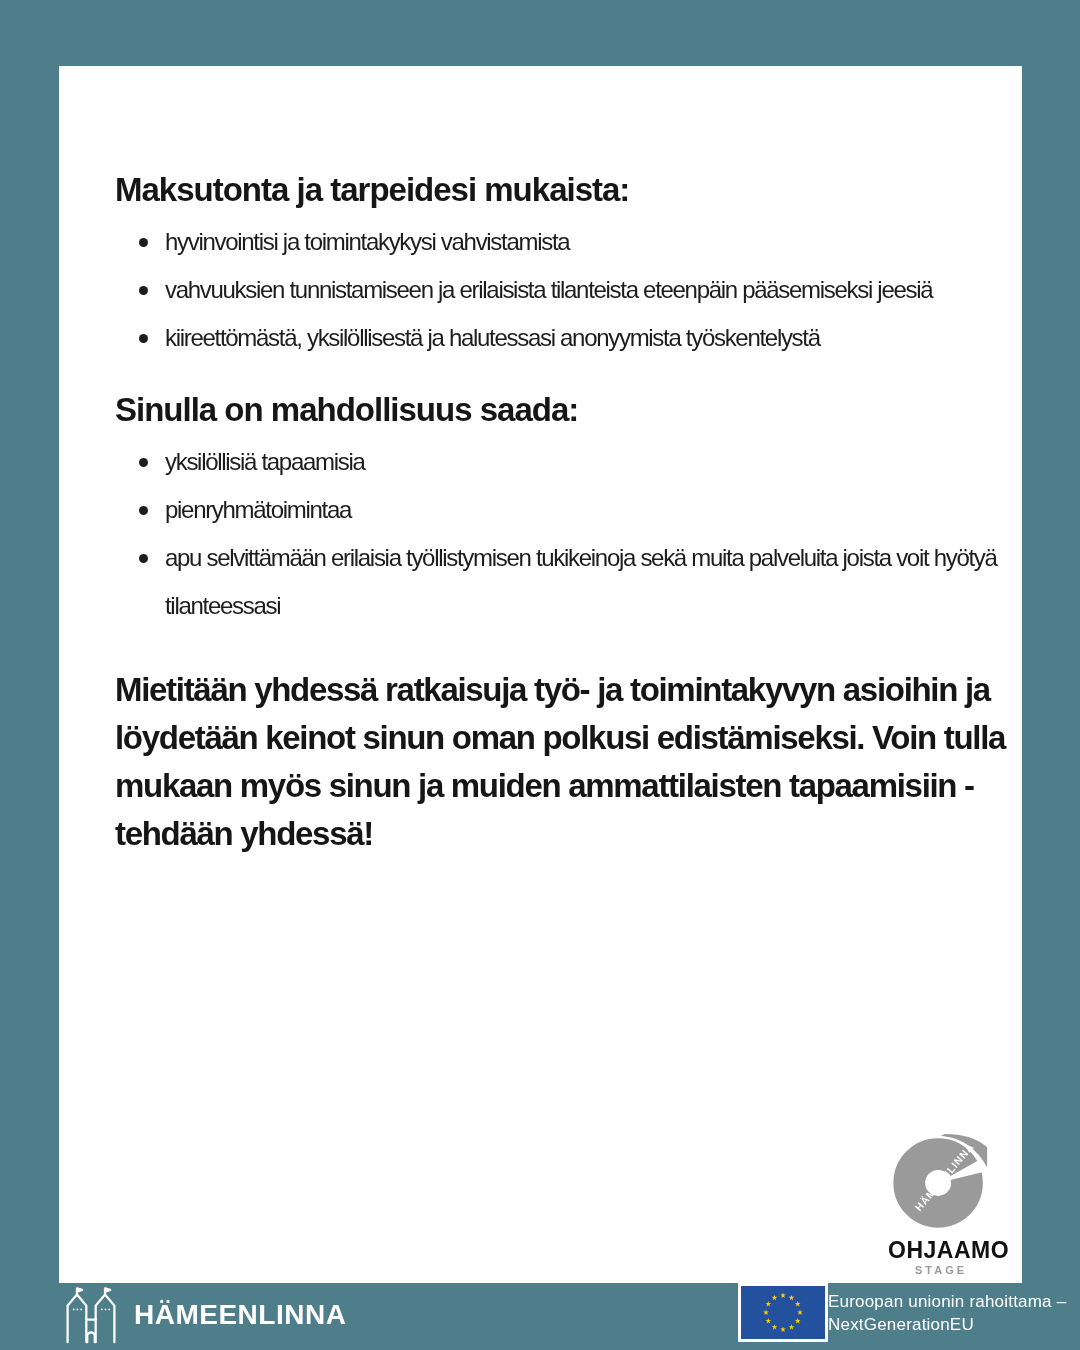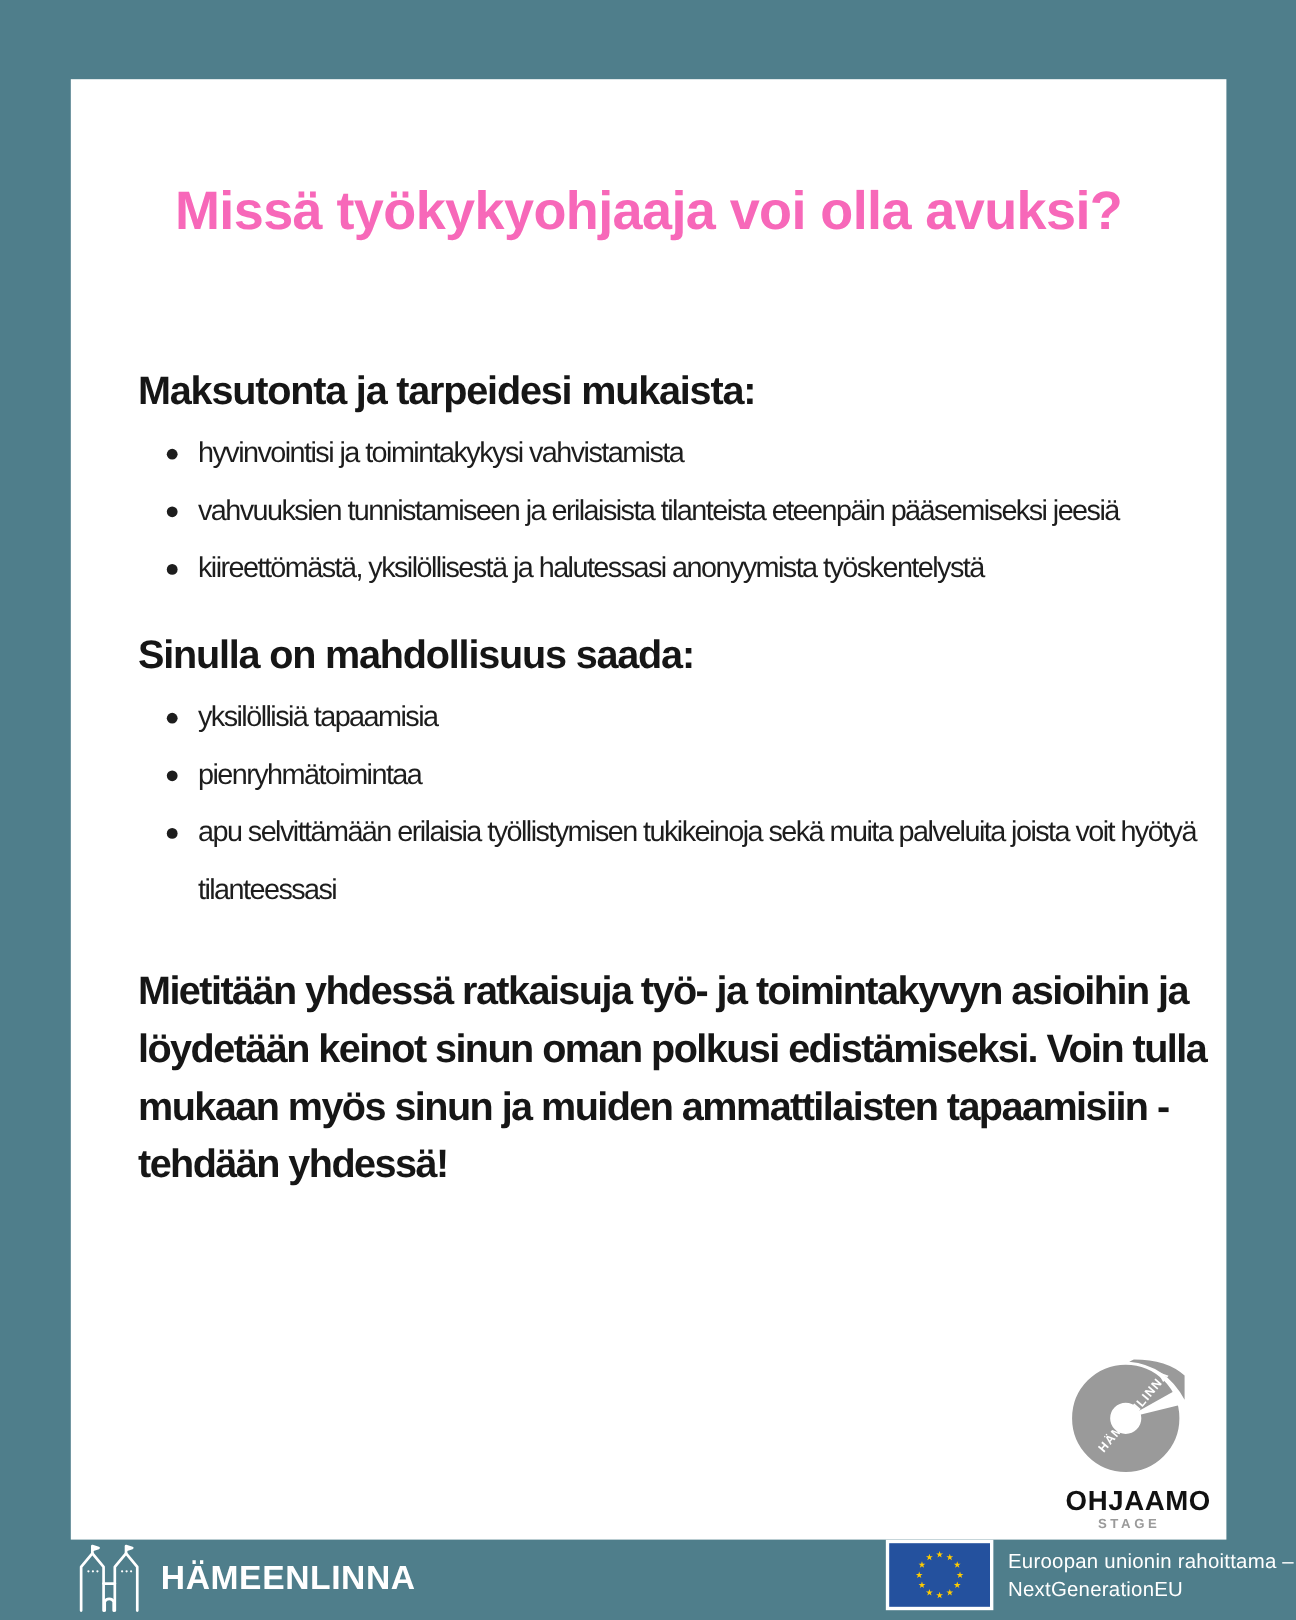--- a/index.html
+++ b/index.html
@@ -118,37 +118,35 @@
     font-weight: bold;
     letter-spacing: 0.5px;
   }
 
   .footer-right {
     position: absolute;
     left: 738px;
     bottom: 8px;
     display: flex;
     align-items: center;
-    gap: 12px;
     color: #ffffff;
   }
   .eu-text {
     font-size: 17px;
     line-height: 23px;
     letter-spacing: 0.2px;
   }
 </style>
 </head>
 <body>
 
 <div class="poster">
 
   <div class="card">
 
-    <h1 class="title">Missä työkykyohjaaja voi olla avuksi?</h1>
 
     <div class="body-copy">
 
       <div class="section">
         <h2>Maksutonta ja tarpeidesi mukaista:</h2>
         <ul>
           <li>hyvinvointisi ja toimintakykysi vahvistamista</li>
           <li>vahvuuksien tunnistamiseen ja erilaisista tilanteista eteenpäin pääsemiseksi jeesiä</li>
           <li>kiireettömästä, yksilöllisestä ja halutessasi anonyymista työskentelystä</li>
         </ul>

